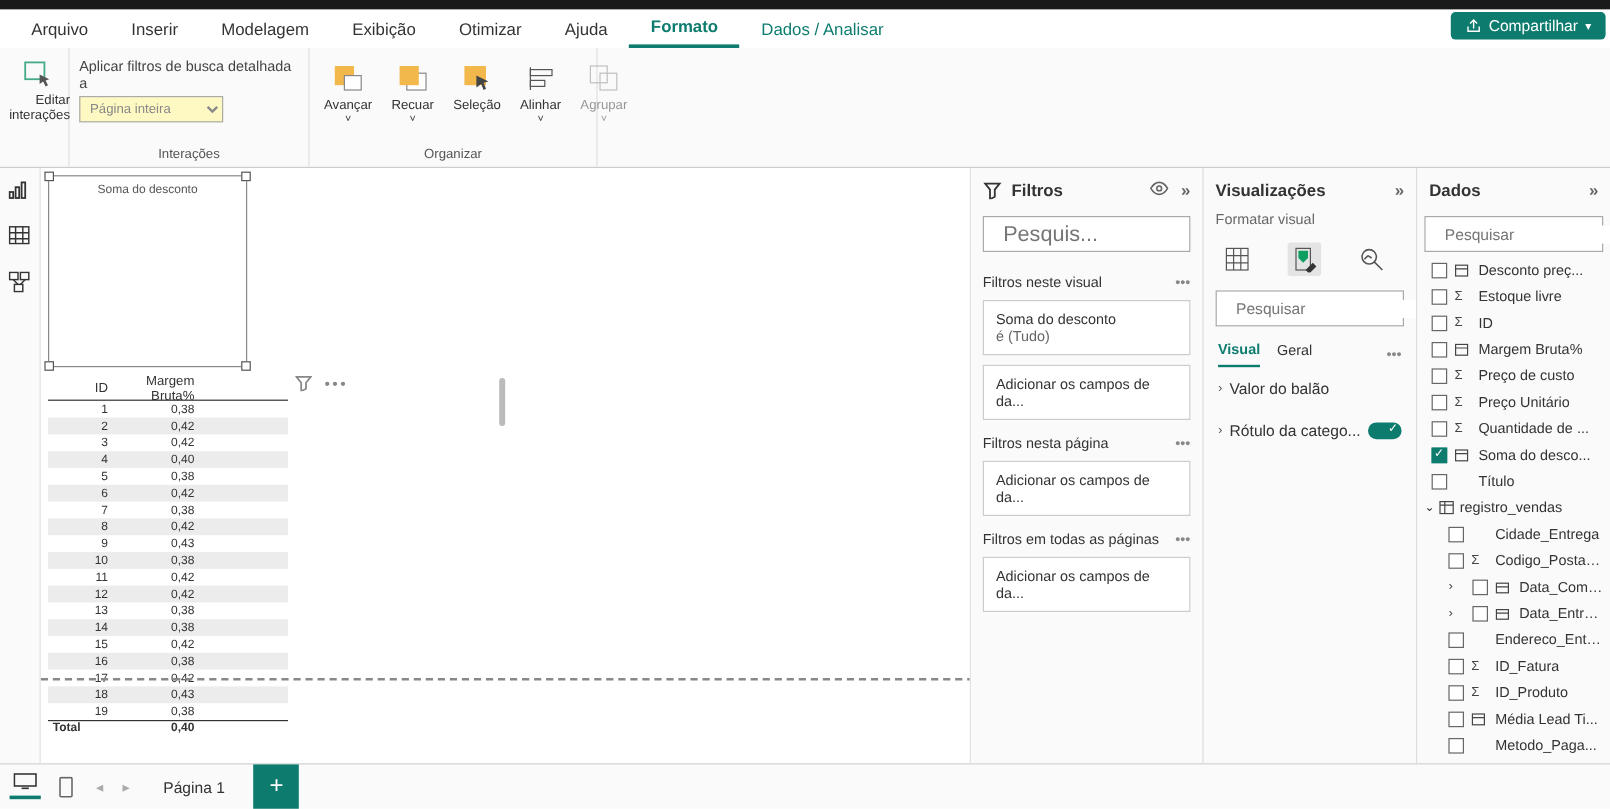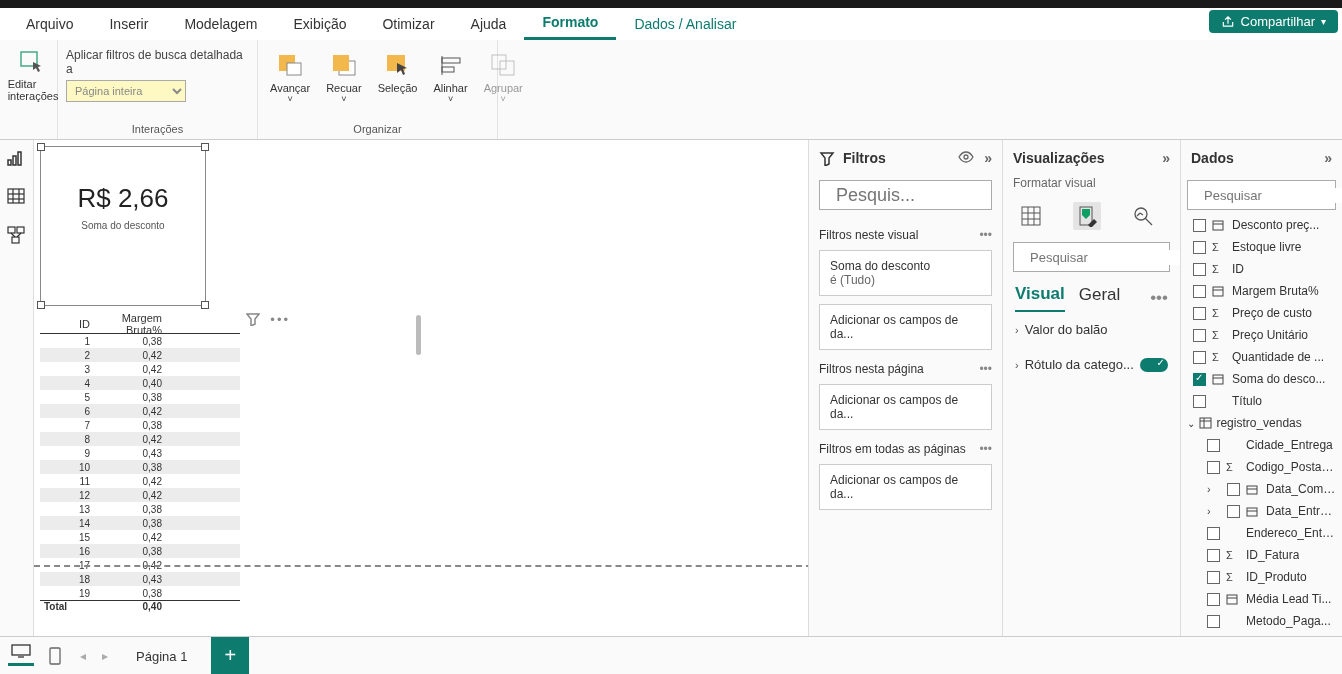--- a/index.html
+++ b/index.html
@@ -65,21 +65,21 @@
 .filter-card { margin: 4px 10px; border: 1px solid #ccc; background: #fff; padding: 8px 10px; font-size: 12px; color: #333; }
 
 
 .viz-pane { width: 178px; }
 .viz-pane .sub { font-size: 12px; color: #666; padding: 0 10px 6px; }
 .viz-mode-icons { display: flex; gap: 28px; padding: 6px 14px 6px; position: relative; }
 .viz-mode-icons .mi { width: 28px; height: 28px; display: flex; align-items: center; justify-content: center; cursor: pointer; }
 .viz-mode-icons .mi.active { background: #e4e4e4; border-radius: 2px; }
 .viz-search { margin: 6px 10px; border: 1px solid #aaa; height: 30px; display: flex; align-items: center; padding: 0 8px; gap: 8px; background: #fff; }
 .viz-search input { border: none; outline: none; font-size: 13px; flex: 1; }
-.viz-tabs { display: flex; gap: 14px; padding: 6px 12px 0; font-size: 17px; align-items: center; }
+.viz-tabs { display: flex; gap: 14px; padding: 6px 12px 0; font-size: 12px; align-items: center; }
 .viz-tabs .vt { padding-bottom: 6px; cursor: pointer; }
 .viz-tabs .vt.active { border-bottom: 2px solid #0d7c6f; color: #0d7c6f; font-weight: 600; }
 .viz-tabs .vdots { margin-left: auto; color: #888; }
 .viz-prop { padding: 10px 12px; font-size: 13px; color: #333; display: flex; align-items: center; gap: 6px; cursor: pointer; }
 .viz-prop .chev { font-size: 11px; color: #555; }
 .toggle { margin-left: auto; width: 28px; height: 14px; background: #0d7c6f; border-radius: 8px; position: relative; }
 .toggle::after { content: "✓"; position: absolute; right: 3px; top: -1px; color: #fff; font-size: 10px; }
 
 
 .data-pane { width: 162px; }
@@ -129,21 +129,21 @@
 <div class="ribbon">
   <div class="ribbon-group" style="width:58px">
     <div class="items">
       <div class="rb-btn" style="width:50px">
         <div class="rb-icon">
           <svg width="28" height="26" viewBox="0 0 28 26">
               <rect x="2" y="4" width="16" height="14" fill="none" stroke="#4a8" stroke-width="1.5"></rect>
               <path d="M14 14l8 4-3 1 2 4-2 1-2-4-3 2z" fill="#555"></path>
             </svg>
         </div>
-        <span style="white-space:pre-line;text-align:left;line-height:1.1">Editar
+        <span style="white-space:pre-line;text-align:right;line-height:1.1">Editar
 interações</span>
       </div>
     </div>
   </div>
   <div class="ribbon-group" style="width:200px">
     <div class="items">
       <div class="drilldown-row" style="padding-top:4px">
         <span class="drilldown-label">Aplicar filtros de busca detalhada a</span>
         <select class="drilldown-select">
           <option>Página inteira</option>
@@ -239,21 +239,20 @@
   </div>
 
   <div class="canvas">
     <div class="card-visual">
       <div class="handles">
           <span class="h-tl"></span>
           <span class="h-tr"></span>
           <span class="h-bl"></span>
           <span class="h-br"></span>
         </div>
-      <div class="card-value">R$ 2,66</div>
       <div class="card-caption">Soma do desconto</div>
     </div>
 
     <div class="table-visual">
       <div class="tbl-icons">
         <span>
             <svg width="14" height="14" stroke="#888" fill="none" stroke-width="1.5">
               <path d="M1 2h12l-4 5v5l-4 2v-7z"></path>
             </svg>
           </span>

